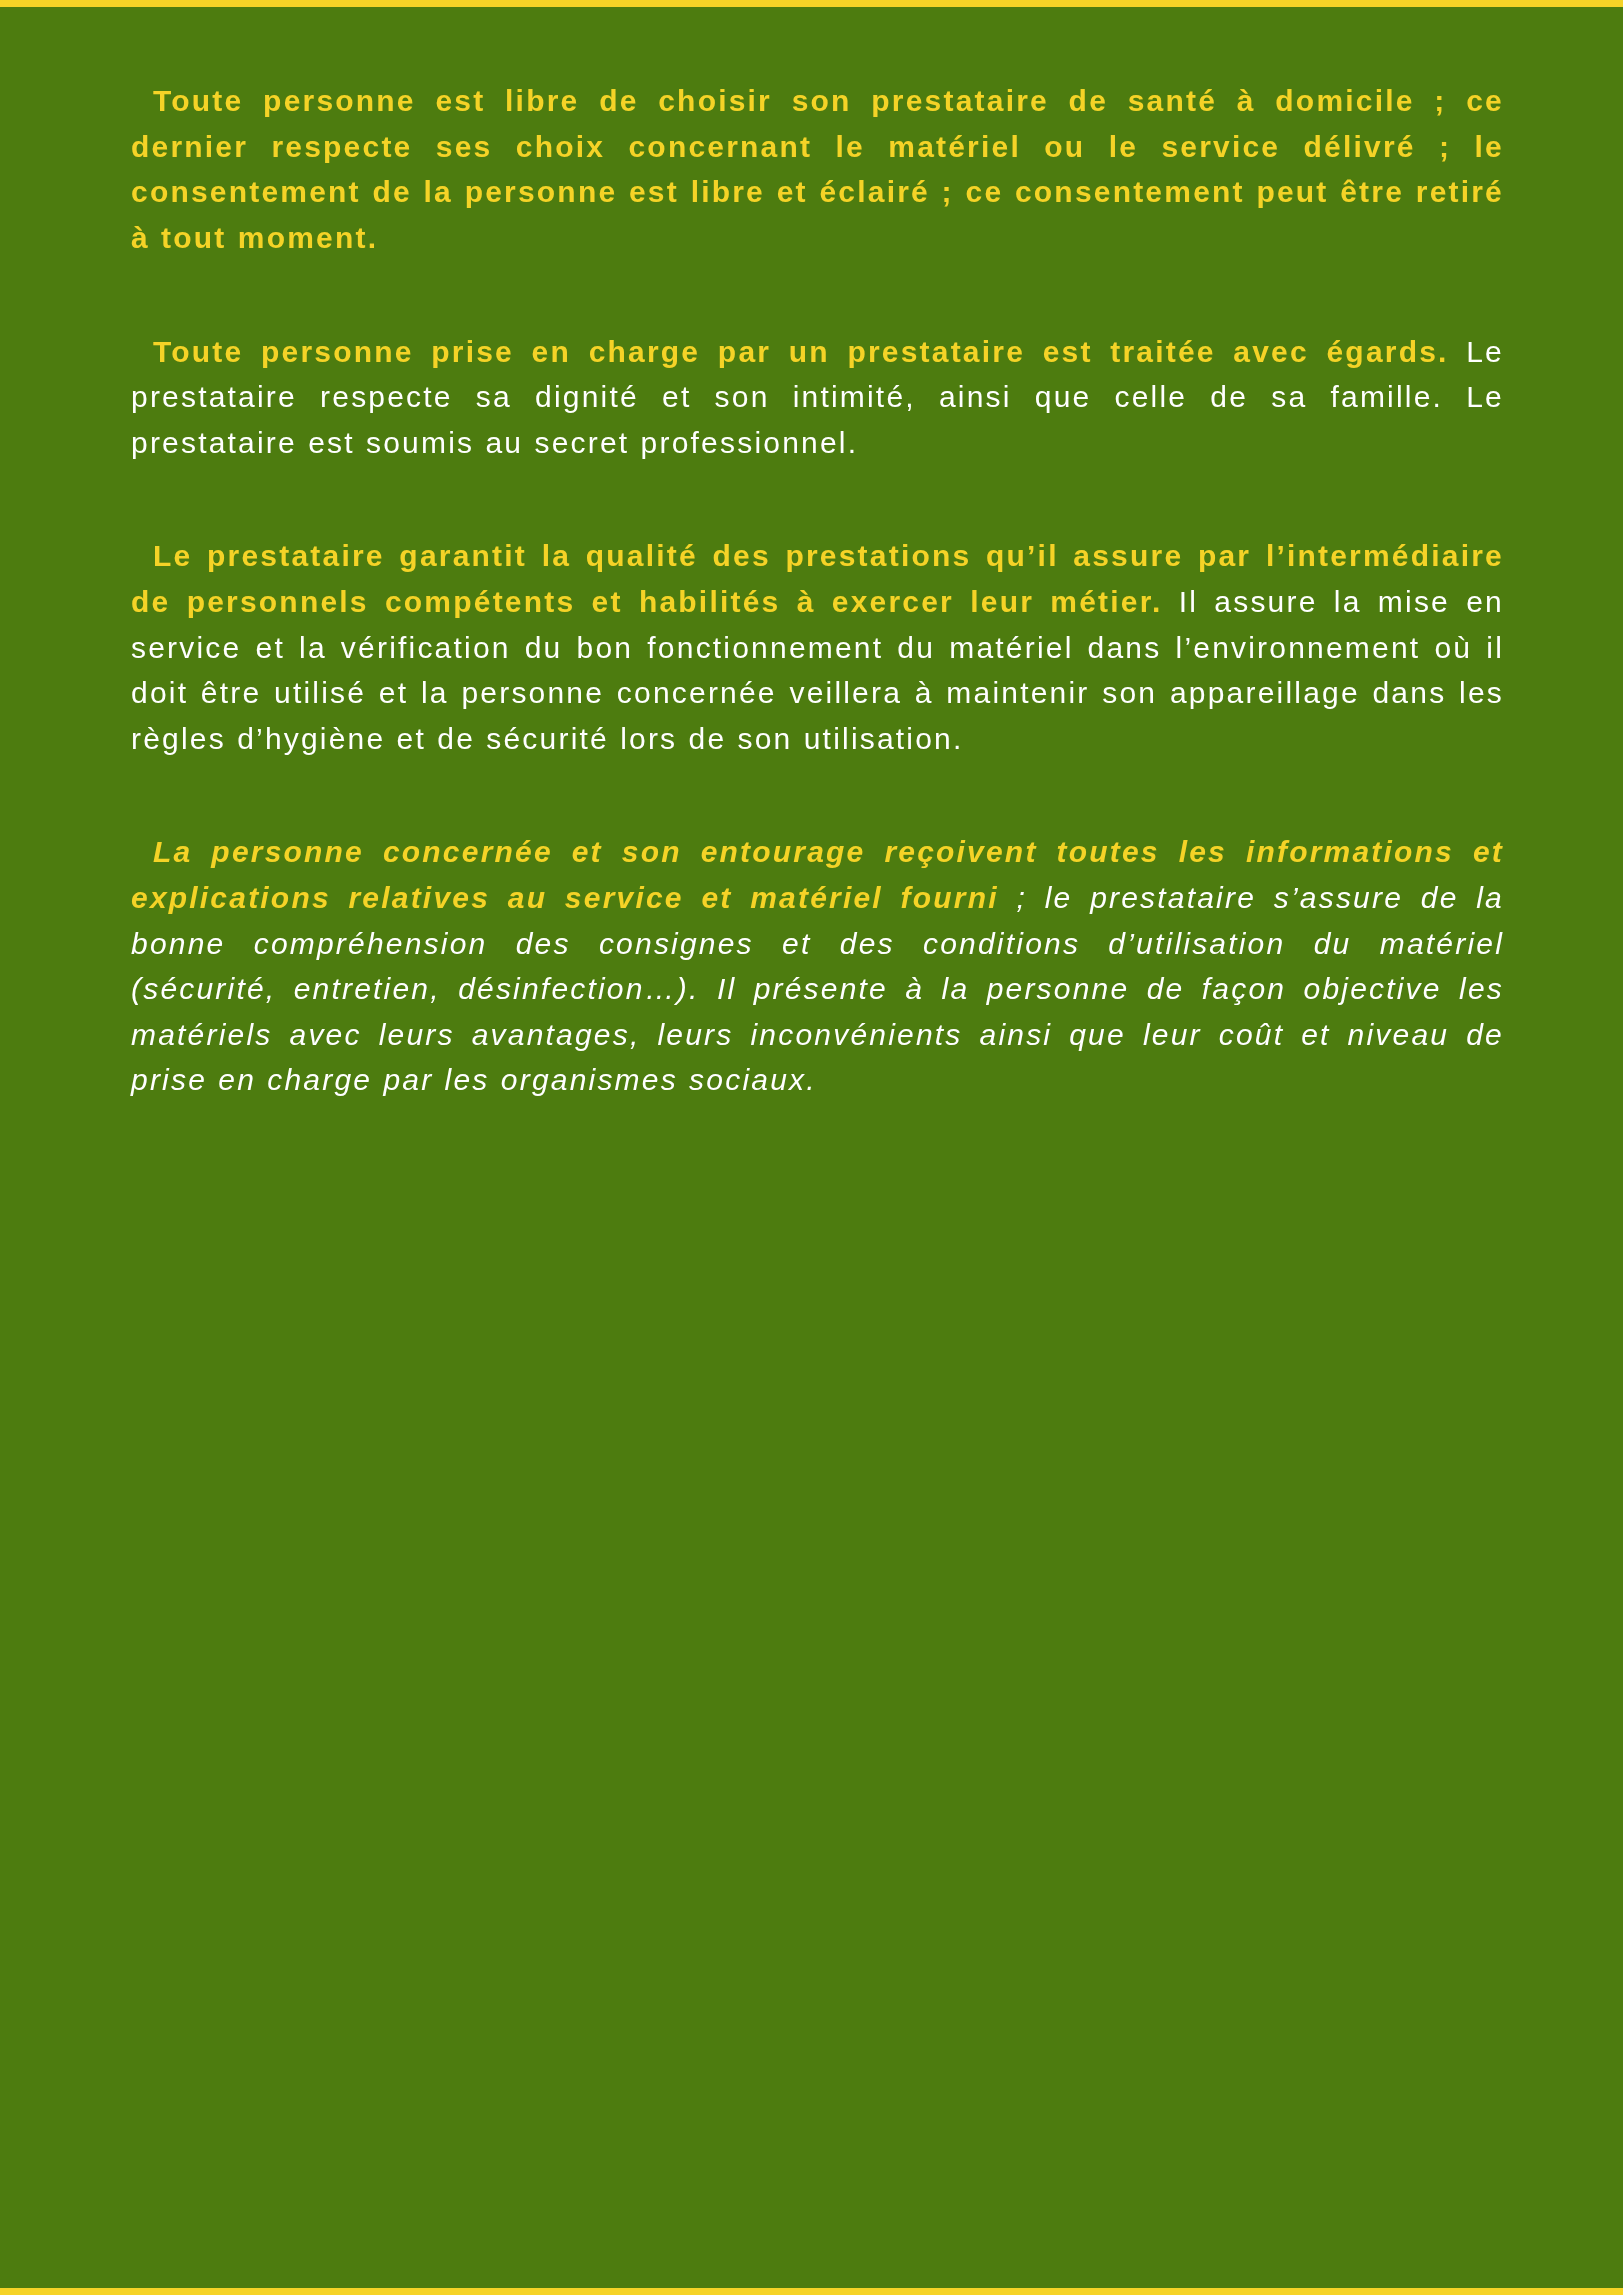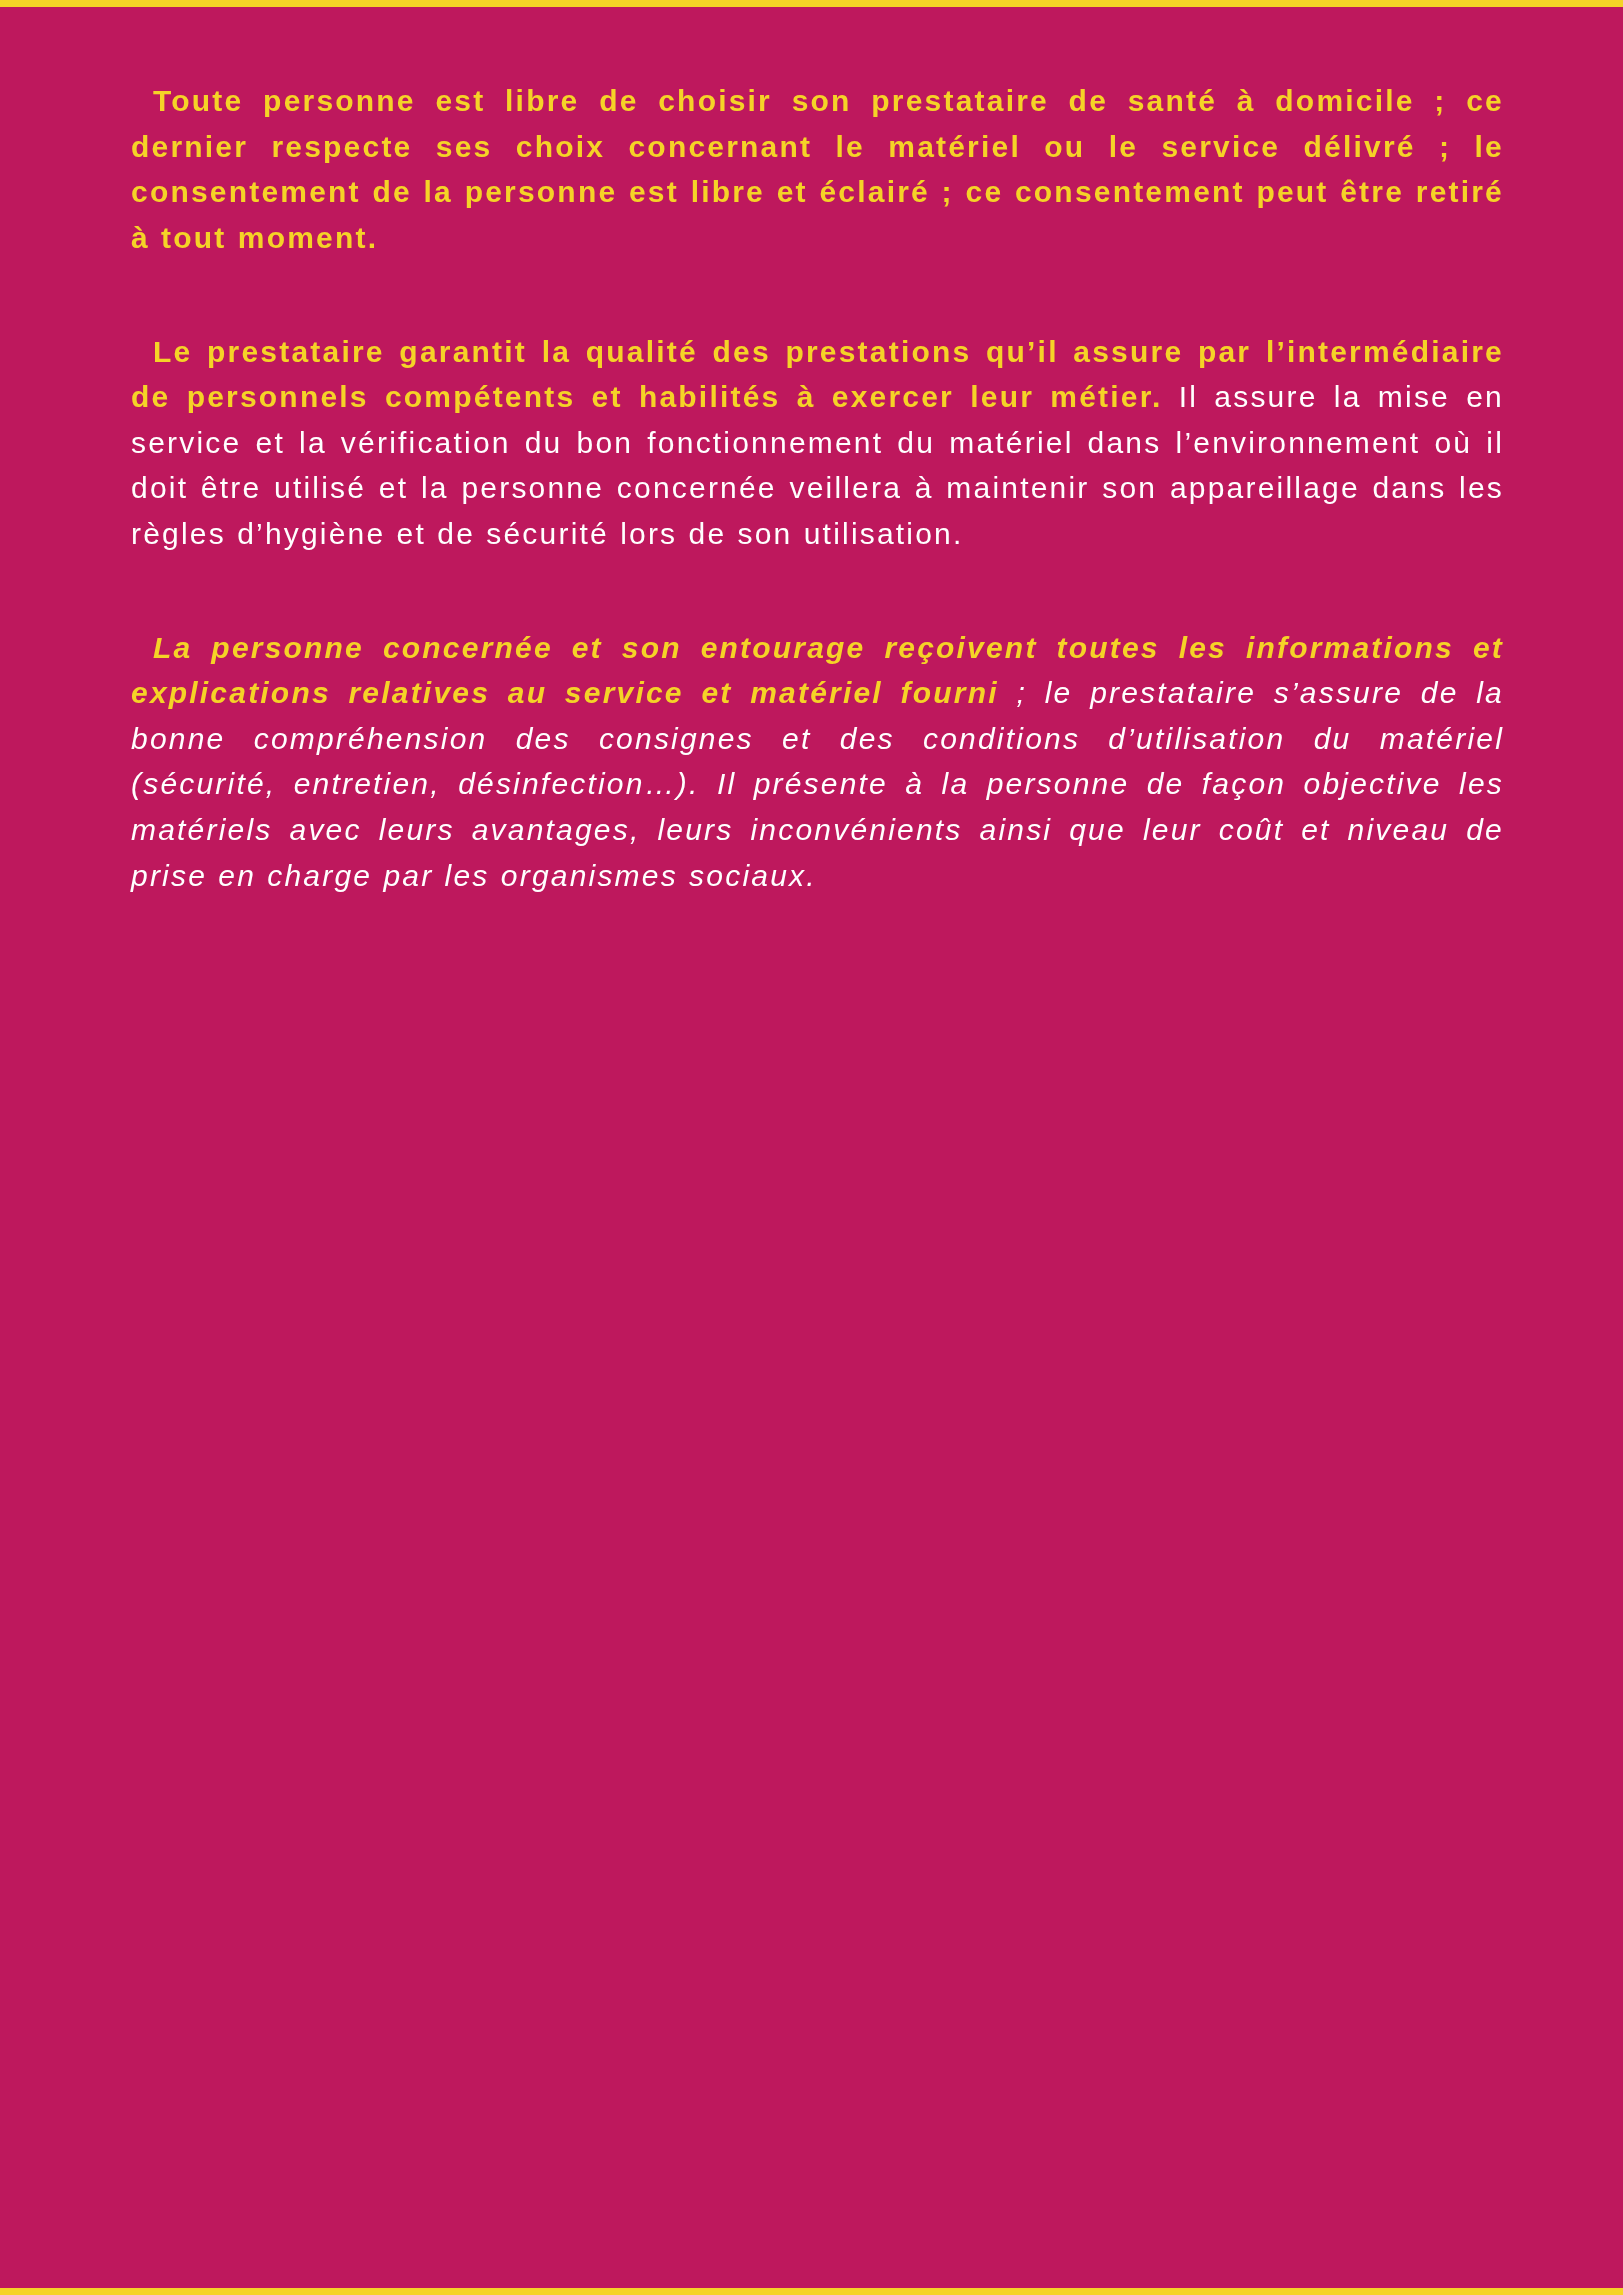--- a/index.html
+++ b/index.html
@@ -10,21 +10,21 @@
     width: 1623px;
     height: 2295px;
     background: #0b4298;
     font-family: "Liberation Sans", sans-serif;
     overflow: hidden;
   }
   .page {
     position: relative;
     width: 1623px;
     height: 2295px;
-    background: #be185d;
+    background: #4d7c0f;
     box-sizing: border-box;
     display: flex;
     flex-direction: column;
   }
   .edge-bar {
     width: 100%;
     height: 7.2px;
     background: #f5d327;
     flex: 0 0 auto;
   }
@@ -58,20 +58,23 @@
 <div class="page">
 
   <div class="edge-bar"></div>
 
   <div class="content">
 
     <p class="para">
       <span class="hl">Toute personne est libre de choisir son prestataire de santé à domicile ; ce dernier respecte ses choix concernant le matériel ou le service délivré ; le consentement de la personne est libre et éclairé ; ce consentement peut être retiré à tout moment.</span><span></span>
     </p>
 
+    <p class="para">
+      <span class="hl">Toute personne prise en charge par un prestataire est traitée avec égards.</span><span> Le prestataire respecte sa dignité et son intimité, ainsi que celle de sa famille. Le prestataire est soumis au secret professionnel.</span>
+    </p>
 
     <p class="para">
       <span class="hl">Le prestataire garantit la qualité des prestations qu’il assure par l’intermédiaire de personnels compétents et habilités à exercer leur métier.</span><span> Il assure la mise en service et la vérification du bon fonctionnement du matériel dans l’environnement où il doit être utilisé et la personne concernée veillera à maintenir son appareillage dans les règles d’hygiène et de sécurité lors de son utilisation.</span>
     </p>
 
     <p class="para">
       <span class="hl">La personne concernée et son entourage reçoivent toutes les informations et explications relatives au service et matériel fourni</span><span> ; le prestataire s’assure de la bonne compréhension des consignes et des conditions d’utilisation du matériel (sécurité, entretien, désinfection…). Il présente à la personne de façon objective les matériels avec leurs avantages, leurs inconvénients ainsi que leur coût et niveau de prise en charge par les organismes sociaux.</span>
     </p>
 
   </div>

